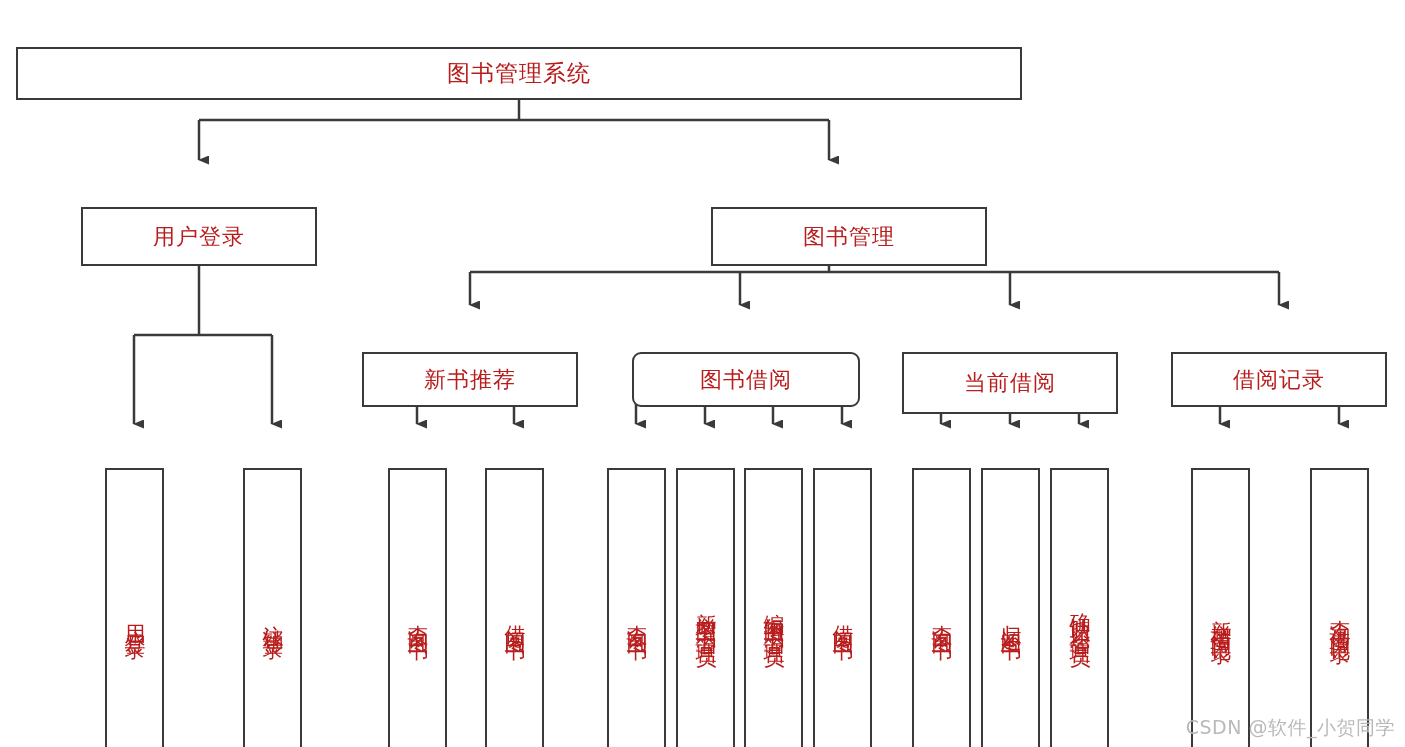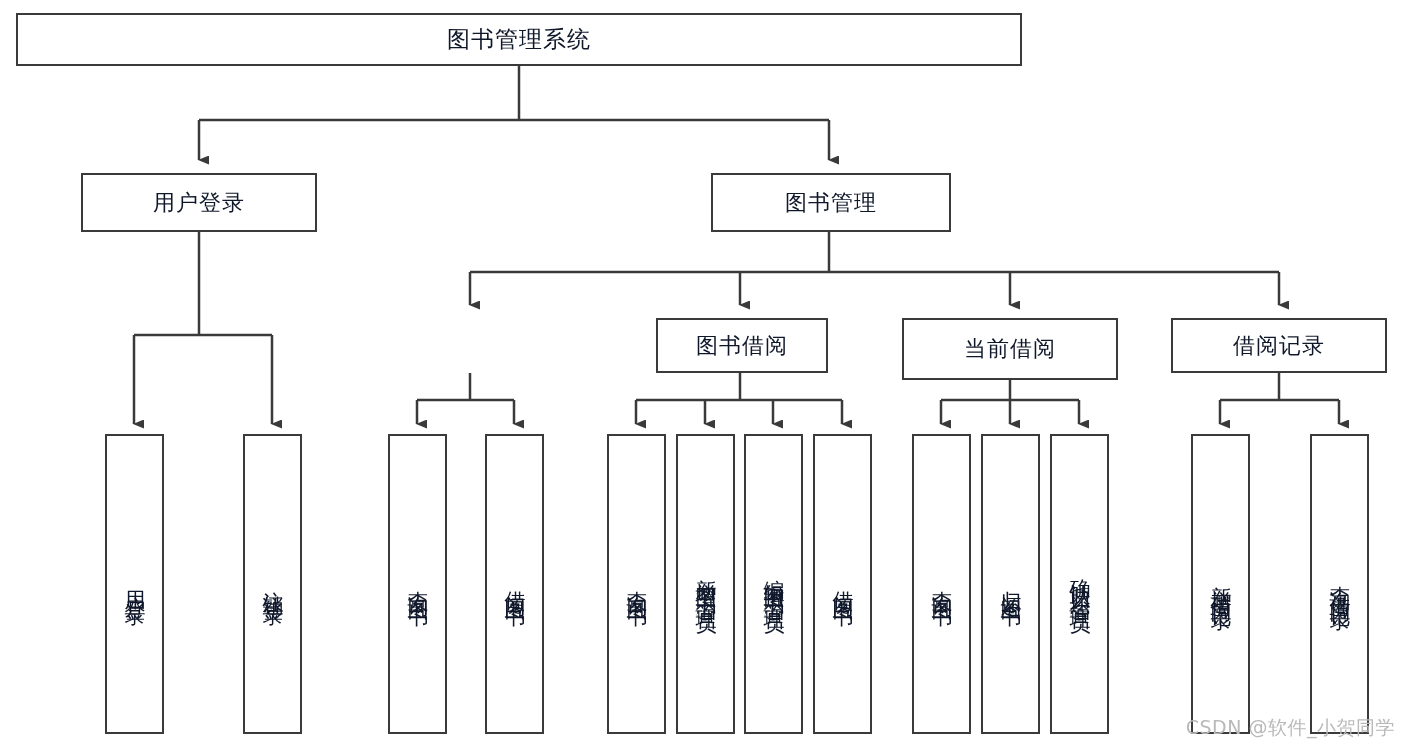--- a/index.html
+++ b/index.html
@@ -27,21 +27,22 @@
     pointer-events: none;
   }
   .node {
     position: absolute;
     box-sizing: border-box;
     border: 2px solid #3a3a3a;
     background: #ffffff;
     display: flex;
     align-items: center;
     justify-content: center;
-    color: #0f172a;
+    color: #b91c1c;
+    margin-top: 34px;
   }
   .node.h {
     font-size: 22px;
     letter-spacing: 1px;
   }
   .node.v {
     font-size: 21px;
   }
   .node.v .vtext {
     writing-mode: vertical-rl;
@@ -122,25 +123,28 @@
     </g>
   </svg>
 
   <div class="node h root" style="left:16px; top:13px; width:1006px; height:53px;">
     <span>图书管理系统</span>
   </div>
 
   <div class="node h" style="left:81px; top:173px; width:236px; height:59px;">
     <span>用户登录</span>
   </div>
-  <div class="node h" style="left:711px; top:173px; width:240px; height:59px;">
+  <div class="node h" style="left:711px; top:173px; width:276px; height:59px;">
     <span>图书管理</span>
   </div>
 
-  <div class="node h" style="left:656px; top:318px; width:172px; height:55px;">
+  <div class="node h" style="left:362px; top:318px; width:216px; height:55px;">
+    <span>新书推荐</span>
+  </div>
+  <div class="node h" style="left:632px; top:318px; width:228px; height:55px;border-radius:9px;">
     <span>图书借阅</span>
   </div>
   <div class="node h" style="left:902px; top:318px; width:216px; height:62px;">
     <span>当前借阅</span>
   </div>
   <div class="node h" style="left:1171px; top:318px; width:216px; height:55px;">
     <span>借阅记录</span>
   </div>
 
   <div class="node v" style="left:105px; top:434px; width:59px; height:300px;">

